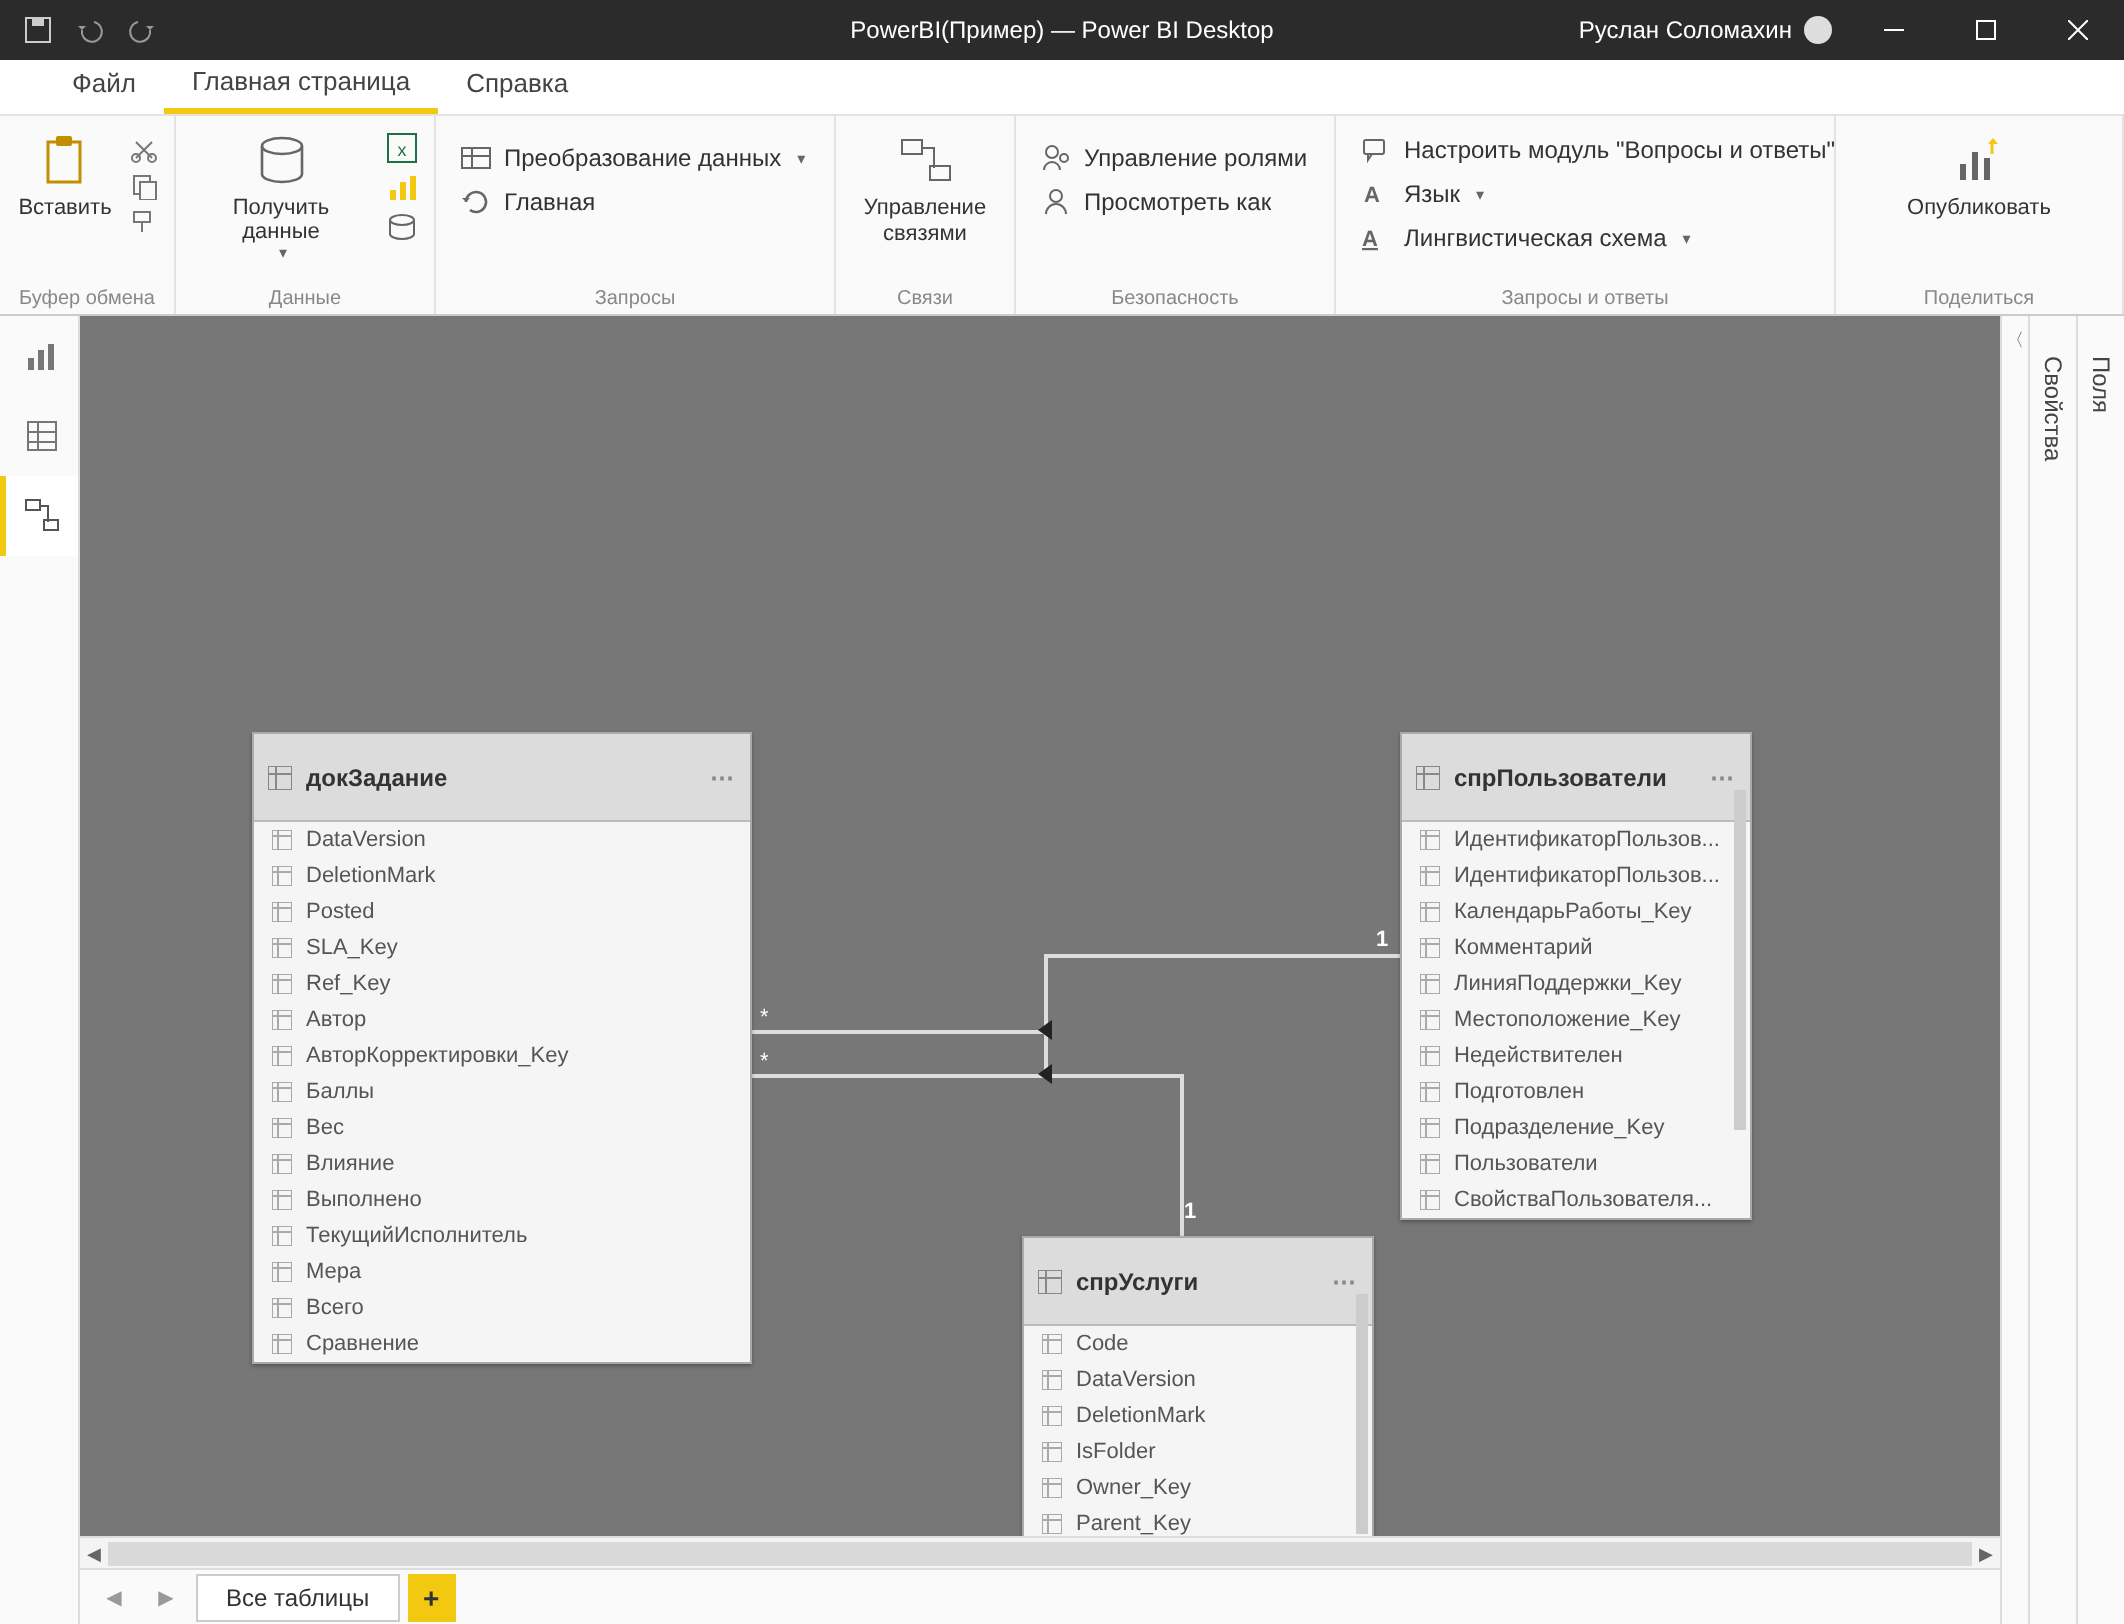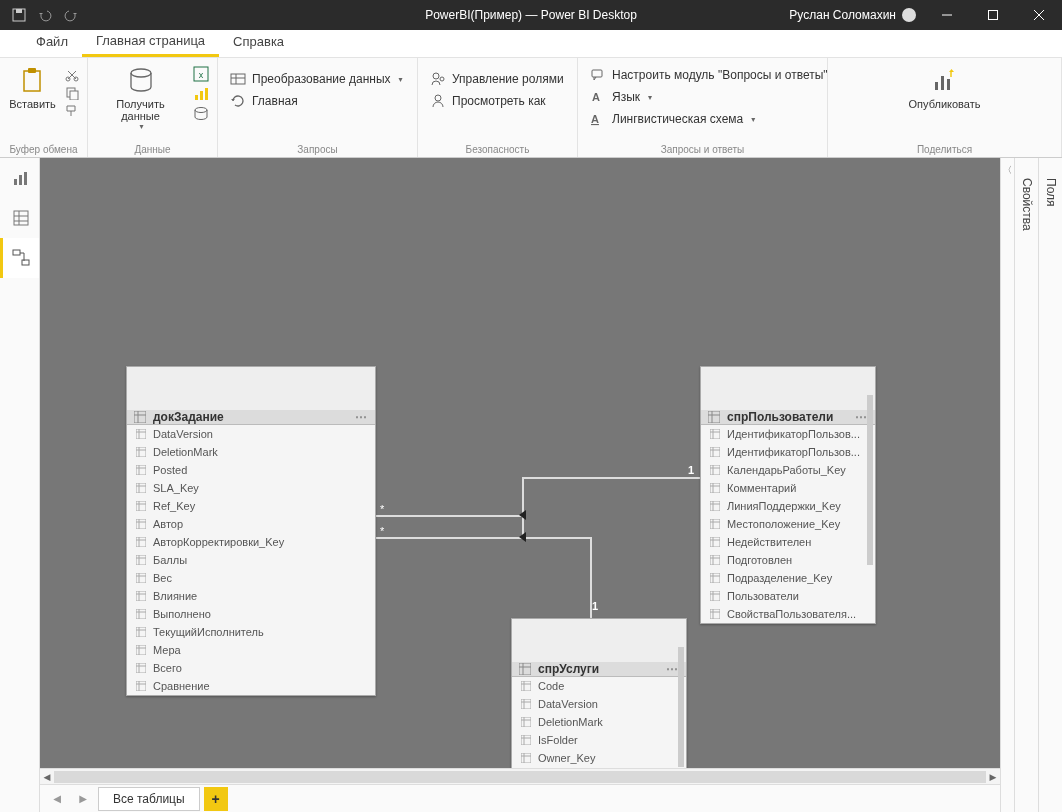--- a/index.html
+++ b/index.html
@@ -42,21 +42,21 @@
 .pages { height:28px; display:flex; align-items:center; background:#fafafa; border-top:1px solid #ddd; padding-left:6px; gap:4px; }
 .pagenav { width:22px; height:22px; display:flex; align-items:center; justify-content:center; color:#999; font-size:10px; }
 .pagetab { height:24px; padding:0 14px; background:#fff; border:1px solid #ccc; display:flex; align-items:center; font-size:12px; }
 .pageadd { width:24px; height:24px; background:#f2c811; display:flex; align-items:center; justify-content:center; color:#333; font-size:14px; font-weight:bold; }
 
 .rightpanes { display:flex; }
 .pane { width:24px; background:#fafafa; border-left:1px solid #ddd; display:flex; align-items:flex-start; justify-content:center; padding-top:20px; }
 .pane .vlabel { writing-mode:vertical-rl; font-size:12px; color:#444; }
 
 .tablecard { position:absolute; background:#eee; border:1px solid #aaa; box-shadow:0 1px 2px rgba(0,0,0,.3); }
-.tablecard .thead { height:15px; background:#dcdcdc; display:flex; align-items:center; padding:0 6px; font-size:12px; font-weight:600; color:#333; border-bottom:1px solid #bbb;margin-top:43px; }
+.tablecard .thead { height:44px; background:#dcdcdc; display:flex; align-items:center; padding:0 6px; font-size:12px; font-weight:600; color:#333; border-bottom:1px solid #bbb; }
 .tablecard .thead .tico { width:14px; height:14px; margin-right:6px; display:flex; align-items:center; justify-content:center; }
 .tablecard .thead .dots { margin-left:auto; color:#888; letter-spacing:2px; }
 .tablecard .tbody { background:#f5f5f5; max-height:100%; overflow:hidden; position:relative; }
 .tablecard .trow { height:18px; display:flex; align-items:center; padding:0 8px; font-size:11px; color:#555; white-space:nowrap; overflow:hidden; text-overflow:ellipsis; width:100%; }
 .tablecard .trow .fico { width:12px; height:12px; margin-right:6px; flex-shrink:0; display:flex; align-items:center; justify-content:center; }
 .tablecard .vscroll { position:absolute; right:2px; top:28px; width:6px; background:#ccc; }
 
 .rel-line { position:absolute; background:#ddd; }
 .rel-arrow { position:absolute; width:0; height:0; border-top:5px solid transparent; border-bottom:5px solid transparent; border-right:7px solid #222; }
 .rel-star { position:absolute; color:#fff; font-size:11px; }
@@ -213,20 +213,35 @@
                 <path d="M3 8 l-2 -2 l4 0 z" fill="#666"></path>
               </svg>
             </span>
             <span>Главная</span>
           </div>
       </div>
     </div>
     <div class="groupname">Запросы</div>
   </div>
 
+  <div class="group" style="width:90px">
+    <div class="gtop">
+      <div class="bigbtn">
+        <div class="ic">
+            <svg width="28" height="26">
+              <rect x="2" y="2" width="10" height="7" fill="none" stroke="#666"></rect>
+              <rect x="16" y="15" width="10" height="7" fill="none" stroke="#666"></rect>
+              <path d="M12 6 h6 v10" fill="none" stroke="#666"></path>
+            </svg>
+          </div>
+        <span style="line-height:1.2">Управление связями</span>
+      </div>
+    </div>
+    <div class="groupname">Связи</div>
+  </div>
 
   <div class="group" style="width:160px">
     <div class="gtop">
       <div class="smallstack" style="padding-top:8px">
         <div class="smallbtn">
             <span class="ic">
               <svg width="16" height="16">
                 <circle cx="6" cy="5" r="3" fill="none" stroke="#666"></circle>
                 <path d="M2 14 a4 4 0 0 1 8 0" fill="none" stroke="#666"></path>
                 <circle cx="12" cy="8" r="2" fill="none" stroke="#666"></circle>

